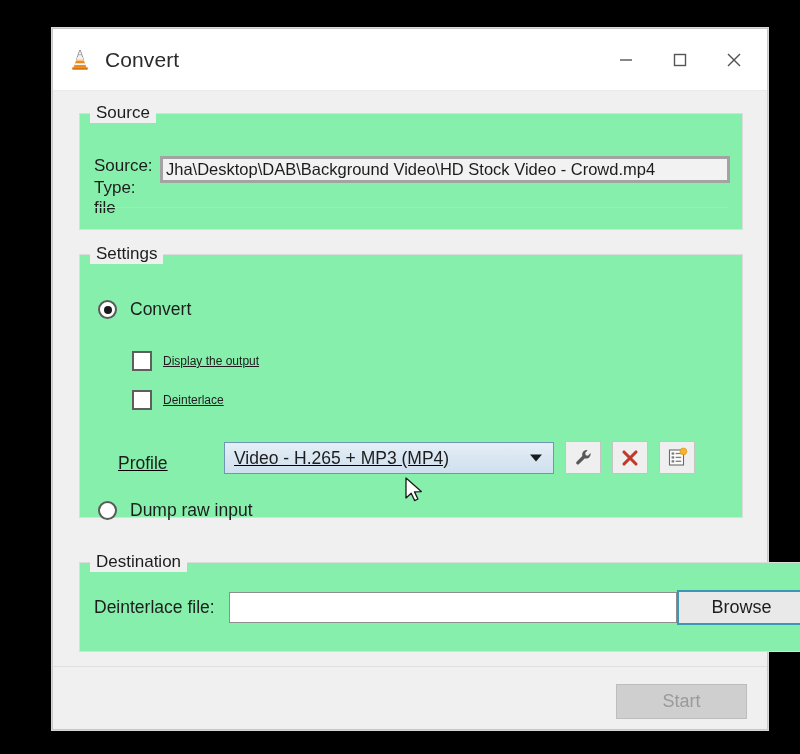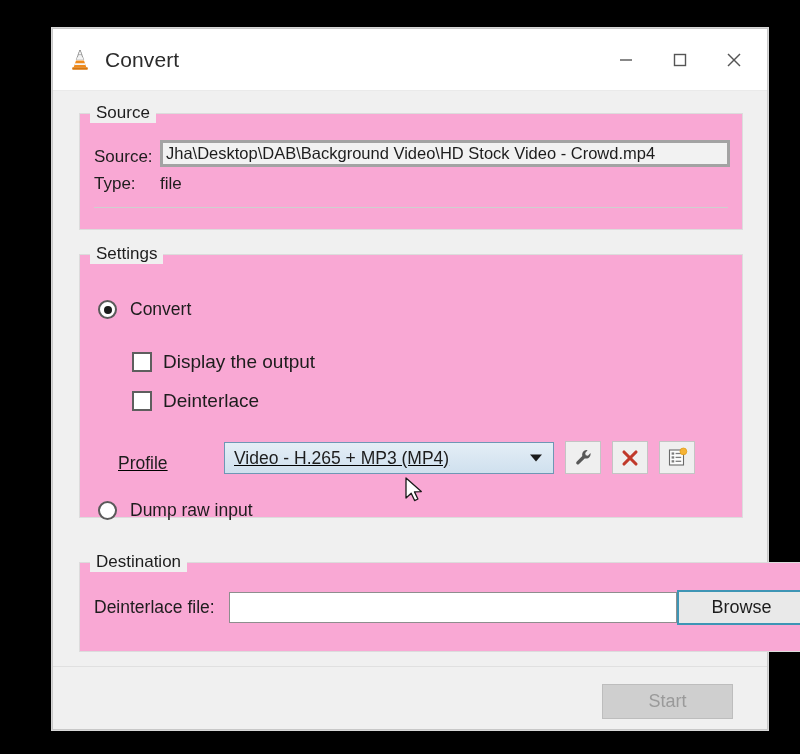--- a/index.html
+++ b/index.html
@@ -55,45 +55,46 @@
     justify-content: center;
     flex: 0 0 auto;
   }
   .caption-btn svg { display: block; }
   #close-button { margin-right: 6px; }
 
   
   .groupbox {
     position: absolute;
     border: 1px solid #dcdcdc;
-    background: #f9a8d4;
+    background: #86efac;
     box-sizing: border-box;
   }
   .group-title {
     position: absolute;
     top: -11px;
     left: 10px;
     padding: 0 6px;
     background: #f0f0f0;
     font-size: 17px;
     color: #1d1d1d;
   }
 
   #source-group  { left: 26px; top: 84px;  width: 664px; height: 117px; }
   #settings-group{ left: 26px; top: 225px; width: 664px; height: 264px; }
   #dest-group    { left: 26px; top: 533px; width: 740px; height: 90px; }
 
   
   #source-row, #type-row {
     position: absolute;
     display: flex;
-    align-items: flex-end;
+    align-items: flex-start;
+    margin-top: 16px;
   }
   #source-row { left: 14px; top: 26px; right: 12px; }
-  #type-row   { left: 14px; top: 60px; }
+  #type-row   { left: 14px; top: 48px; flex-direction: column; }
   .field-label {
     font-size: 17px;
     color: #1d1d1d;
     white-space: nowrap;
   }
   #source-label { width: 66px; }
   #type-label   { width: 66px; }
   #type-value   { font-size: 17px; color: #1d1d1d; }
   #source-path-field {
     flex: 1 1 auto;
@@ -154,21 +155,21 @@
   #display-output-row { left: 52px; top: 96px; }
   #deinterlace-row    { left: 52px; top: 135px; }
   .checkbox-box {
     width: 20px; height: 20px;
     border: 2px solid #5e5e5e;
     background: #ffffff;
     box-sizing: border-box;
     margin-right: 11px;
     flex: 0 0 auto;
   }
-  .check-label { font-size: 19px; color: #1d1d1d; }
+  .check-label { font-size: 12px; color: #1d1d1d; text-decoration: underline; }
 
   
   #profile-row {
     position: absolute;
     left: 38px;
     top: 186px;
     right: 12px;
     display: flex;
     align-items: flex-end;
     text-decoration: underline;
@@ -275,21 +276,20 @@
     display: flex;
     align-items: center;
     justify-content: center;
     font-size: 18px;
     box-sizing: border-box;
   }
   #start-button {
     background: #cfcfcf;
     border: 1px solid #bdbdbd;
     color: #9a9a9a;
-    margin-right: 14px;
   }
   #cancel-button {
     background: #ececec;
     border: 1px solid #c7c7c7;
     color: #1d1d1d;
   }
 
   
   #mouse-cursor {
     position: absolute;

